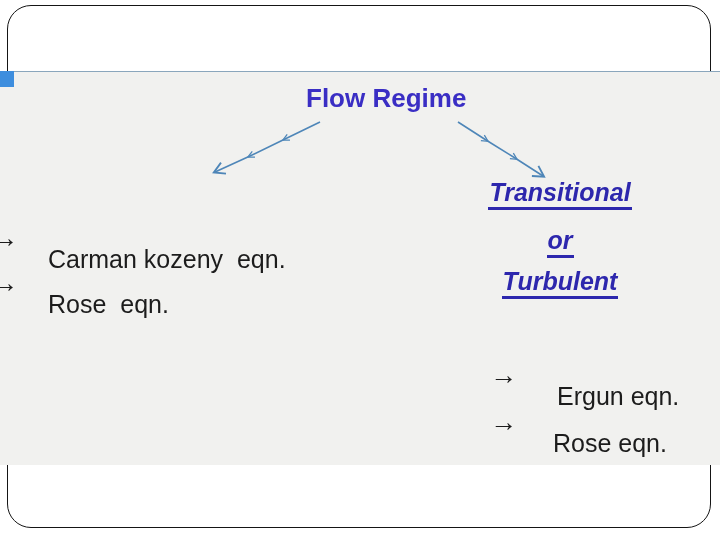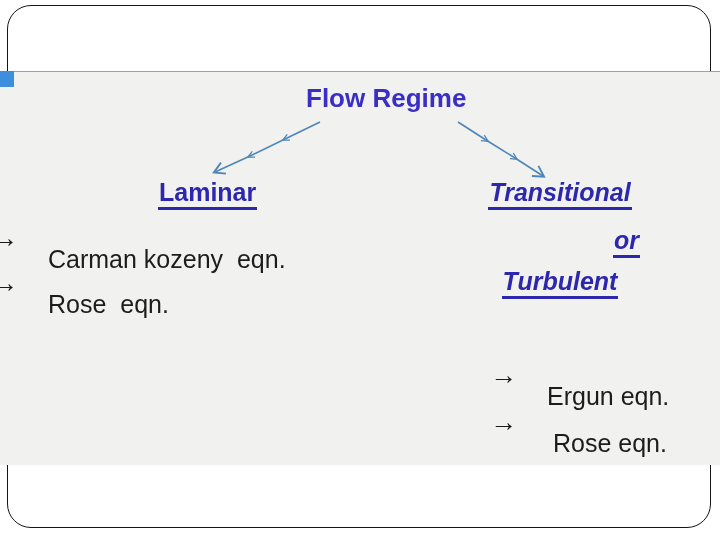--- a/index.html
+++ b/index.html
@@ -80,21 +80,21 @@
   .left-label { left: 158px; top: 179px; }
   .right-label-block {
     position: absolute;
     left: 480px;
     top: 179px;
     width: 160px;
     text-align: center;
   }
   .right-label-line { position: absolute; width: 160px; left: 0; text-align: center; font-style: italic; }
   .rl1 { top: 0; }
-  .rl2 { top: 48px; text-align: right; }
+  .rl2 { top: 48px; }
   .rl3 { top: 89px; }
   .eq-row {
     position: absolute;
     white-space: pre;
   }
   .eq-row .bullet {
     position: absolute;
     top: -2px;
     font-size: 27px;
     color: #1c1c1c;
@@ -109,21 +109,21 @@
     white-space: pre;
     margin-top: 20px;
   }
   .lrow1 { left: 0; top: 225px; }
   .lrow2 { left: 0; top: 270px; }
   .lrow1 .bullet, .lrow2 .bullet { left: -9px; }
   .lrow1 .eq-text, .lrow2 .eq-text { left: 48px; }
   .rrow1 { left: 490px; top: 362px; }
   .rrow2 { left: 490px; top: 409px; }
   .rrow1 .bullet, .rrow2 .bullet { left: 0; }
-  .rrow1 .eq-text { left: 57px; }
+  .rrow1 .eq-text { left: 67px; }
   .rrow2 .eq-text { left: 63px; }
 </style>
 </head>
 <body>
 
 <div class="stage">
 
   <div class="frame"></div>
 
   <div class="panel"></div>
@@ -138,23 +138,20 @@
         <path d="M2,1.5 L10,6 L2,10.5" fill="none" stroke="#4e86b8" stroke-width="1.4"></path>
       </marker>
       <marker id="ah-mid" viewBox="0 0 12 12" refX="7" refY="6" markerWidth="6" markerHeight="6" orient="auto-start-reverse">
         <path d="M2,2 L10,6 L2,10" fill="none" stroke="#4e86b8" stroke-width="1.6"></path>
       </marker>
     </defs>
     <polyline points="320,122 285,139 250,156 215,172" fill="none" stroke="#4e86b8" stroke-width="1.6" marker-mid="url(#ah-mid)" marker-end="url(#ah-end)"></polyline>
     <polyline points="458,122 486,140 515,158 543,176" fill="none" stroke="#4e86b8" stroke-width="1.6" marker-mid="url(#ah-mid)" marker-end="url(#ah-end)"></polyline>
   </svg>
 
-  <div class="branch-label left-label">
-    <span class="u">Laminar</span>
-  </div>
 
   <div class="branch-label right-label-block">
     <div class="right-label-line rl1">
       <span class="u">Transitional</span>
     </div>
     <div class="right-label-line rl2">
       <span class="u">or</span>
     </div>
     <div class="right-label-line rl3">
       <span class="u">Turbulent</span>

